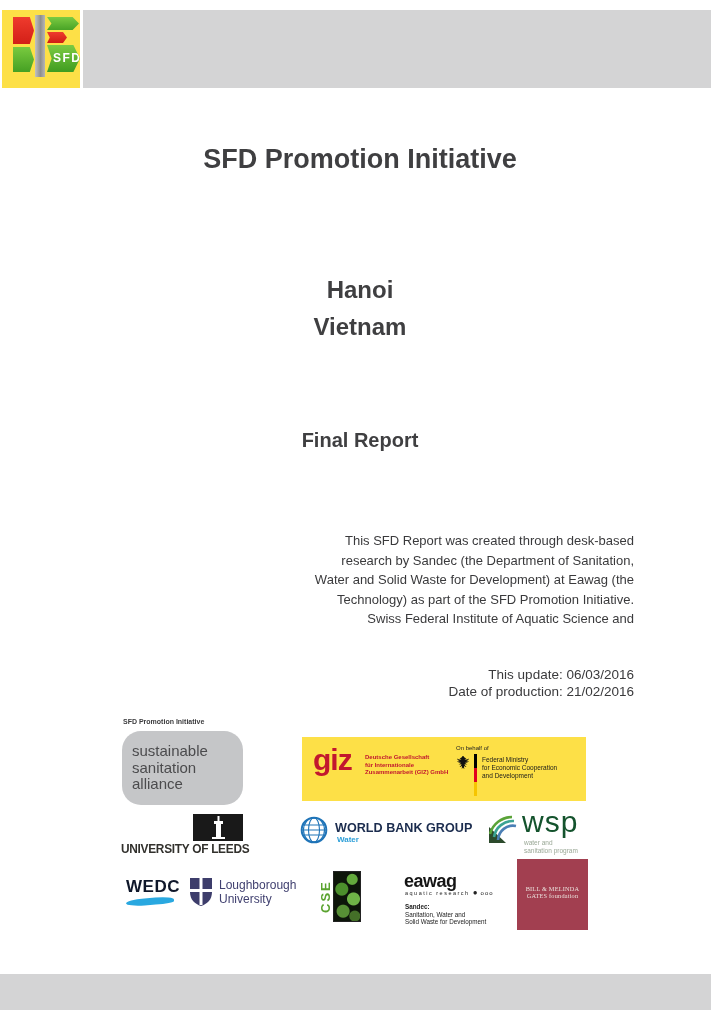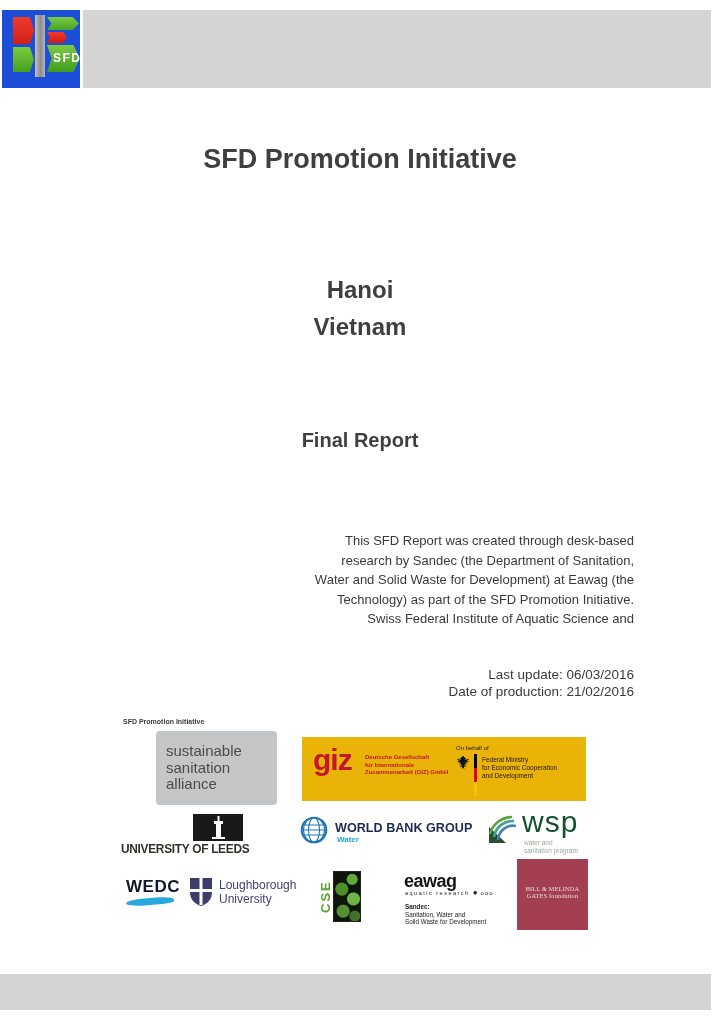--- a/index.html
+++ b/index.html
@@ -2,21 +2,21 @@
 <html><head>
 <meta charset="utf-8">
 <style>
   html,body{margin:0;padding:0;background:#ffffff;}
   #page{position:relative;width:720px;height:1018px;background:#fff;overflow:hidden;
         font-family:"Liberation Sans", sans-serif;}
 
   
   .header-bar{position:absolute;left:83px;top:10px;width:628px;height:78px;background:#d4d4d5;}
   .footer-bar{position:absolute;left:0;top:974px;width:711px;height:36px;background:#d4d4d5;}
-  .logo-box{position:absolute;left:2px;top:10px;width:78px;height:78px;background:#1d4ed8;}
+  .logo-box{position:absolute;left:2px;top:10px;width:78px;height:78px;background:#fde047;}
 
   
   .sfd-block-red{position:absolute;left:11px;top:7px;width:21px;height:27px;
     background:linear-gradient(180deg,#ef3b2d,#d31f17);
     clip-path:polygon(0 0,80% 0,100% 50%,80% 100%,0 100%);}
   .sfd-block-green{position:absolute;left:11px;top:37px;width:21px;height:25px;
     background:linear-gradient(180deg,#79ca3f,#45a023);
     clip-path:polygon(0 0,80% 0,100% 50%,80% 100%,0 100%);}
   .sfd-strip{position:absolute;left:33px;top:5px;width:10px;height:62px;
     background:linear-gradient(90deg,#c2c2c2,#8f8f8f 55%,#b5b5b5);}
@@ -37,24 +37,24 @@
   
   .doc-intro{position:absolute;right:86px;top:531px;width:420px;text-align:right;
     font-size:13px;line-height:19.5px;color:#3a3a3c;}
   .doc-date{position:absolute;right:86px;text-align:right;font-size:13.5px;color:#3a3a3c;}
   .date-1{top:684px;margin-left:14px;} .date-2{top:667px;}
 
   
   .partners-label{position:absolute;left:123px;top:718px;font-size:7px;font-weight:bold;color:#3b3b3d;}
 
   .susana-box{position:absolute;left:122px;top:731px;width:121px;height:74px;background:#c5c6c8;
-    border-radius:4px;box-sizing:border-box;padding:12px 0 0 10px;margin-left:34px;}
+    border-radius:19px;box-sizing:border-box;padding:12px 0 0 10px;}
   .susana-text{font-size:15px;line-height:16.5px;font-weight:500;color:#4b4b4d;}
 
-  .giz-box{position:absolute;left:302px;top:737px;width:284px;height:64px;background:#eab308;}
+  .giz-box{position:absolute;left:302px;top:737px;width:284px;height:64px;background:#fde047;}
   .giz-word{position:absolute;left:11px;top:6px;font-size:30px;font-weight:bold;color:#c2172e;letter-spacing:-1px;}
   .giz-sub{position:absolute;left:63px;top:17px;font-size:6px;line-height:7.5px;color:#c2172e;font-weight:bold;}
   .bmz-behalf{position:absolute;left:154px;top:8px;font-size:6px;color:#222;}
   .bmz-eagle{position:absolute;left:154px;top:18px;}
   .bmz-flag{position:absolute;left:172px;top:17px;width:3px;height:42px;
     background:linear-gradient(180deg,#000 0 33%,#e1001f 33% 66%,#f6c500 66% 100%);}
   .bmz-text{position:absolute;left:180px;top:19px;font-size:6.5px;line-height:8px;color:#1a1a1a;}
 
   .leeds{position:absolute;left:121px;top:814px;width:130px;height:46px;}
   .leeds-box{position:absolute;left:72px;top:0;width:50px;height:27px;background:#191919;
@@ -134,21 +134,21 @@
     <div>Water and Solid Waste for Development) at Eawag (the</div>
     <div>Technology) as part of the SFD Promotion Initiative.</div>
     <div>Swiss Federal Institute of Aquatic Science and</div>
   </div>
 
   <div class="doc-date date-1">
     <span>Date of production:</span>
     <span>21/02/2016</span>
   </div>
   <div class="doc-date date-2">
-    <span>Last update:</span>
+    <span>This update:</span>
     <span>06/03/2016</span>
   </div>
 
   <div class="partners-label">SFD Promotion Initiative</div>
 
   <div class="susana-box">
     <div class="susana-text">
       <div>sustainable</div>
       <div>sanitation</div>
       <div>alliance</div>

